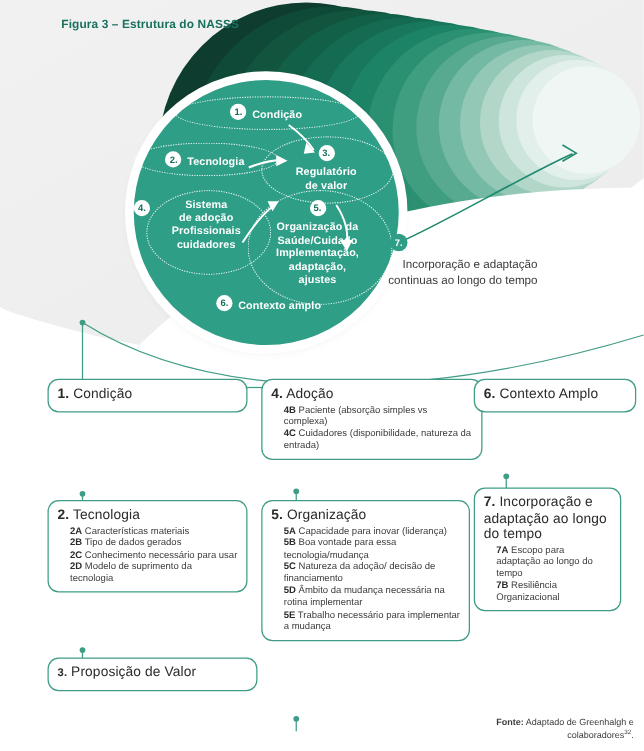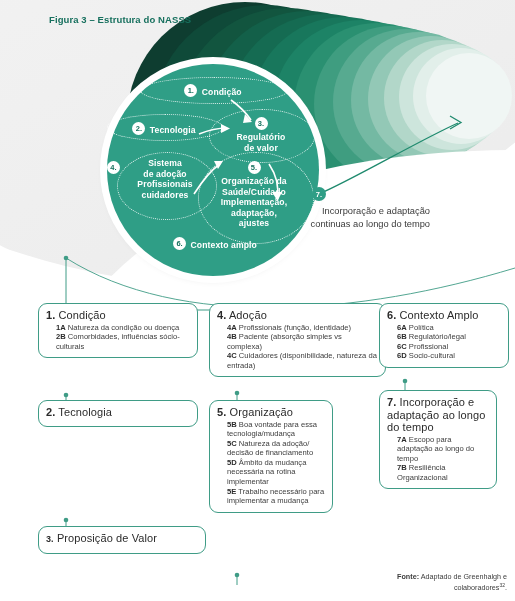--- a/index.html
+++ b/index.html
@@ -239,76 +239,72 @@
   </div>
 
   <div class="seven-dot">7.</div>
   <div class="seven-text">Incorporação e adaptação continuas ao longo do tempo</div>
 
   <div class="box" style="left:38px;top:303px;width:160px;">
     <h3>
       <span class="n">1.</span>
       <span>Condição</span>
     </h3>
-    <ul>
-      <li><b>1A</b> <span>Natureza da condição ou doença</span></li>
-      <li><b>2B</b> <span>Comorbidades, influências sócio-culturais</span></li>
-    </ul>
   </div>
 
   <div class="box" style="left:38px;top:400px;width:160px;">
     <h3>
       <span class="n">2.</span>
       <span>Tecnologia</span>
     </h3>
+    <ul>
+      <li><b>2A</b> <span>Características materiais</span></li>
+      <li><b>2B</b> <span>Tipo de dados gerados</span></li>
+      <li><b>2C</b> <span>Conhecimento necessário para usar</span></li>
+      <li><b>2D</b> <span>Modelo de suprimento da tecnologia</span></li>
+    </ul>
   </div>
 
   <div class="box" style="left:38px;top:526px;width:168px;">
     <h3>
       <span class="n" style="font-size:9px">3.</span>
       <span>Proposição de Valor</span>
     </h3>
   </div>
 
   <div class="box" style="left:209px;top:303px;width:177px;">
     <h3>
       <span class="n">4.</span>
       <span>Adoção</span>
     </h3>
     <ul>
-      <li><b>4A</b> <span>Profissionais (função, identidade)</span></li>
       <li><b>4B</b> <span>Paciente (absorção simples vs complexa)</span></li>
       <li><b>4C</b> <span>Cuidadores (disponibilidade, natureza da entrada)</span></li>
     </ul>
   </div>
 
-  <div class="box" style="left:209px;top:400px;width:124px;">
+  <div class="box" style="left:209px;top:400px;width:167px;">
     <h3>
       <span class="n">5.</span>
       <span>Organização</span>
     </h3>
     <ul>
+      <li><b>5A</b> <span>Capacidade para inovar (liderança)</span></li>
       <li><b>5B</b> <span>Boa vontade para essa tecnologia/mudança</span></li>
       <li><b>5C</b> <span>Natureza da adoção/ decisão de financiamento</span></li>
       <li><b>5D</b> <span>Âmbito da mudança necessária na rotina implementar</span></li>
       <li><b>5E</b> <span>Trabalho necessário para implementar a mudança</span></li>
     </ul>
   </div>
 
   <div class="box" style="left:379px;top:303px;width:130px;">
     <h3>
       <span class="n">6.</span>
       <span>Contexto Amplo</span>
     </h3>
-    <ul>
-      <li><b>6A</b> <span>Política</span></li>
-      <li><b>6B</b> <span>Regulatório/legal</span></li>
-      <li><b>6C</b> <span>Profissional</span></li>
-      <li><b>6D</b> <span>Socio-cultural</span></li>
-    </ul>
   </div>
 
   <div class="box b7" style="left:379px;top:390px;width:118px;">
     <h3>
       <span class="n">7.</span>
       <span>Incorporação e adaptação  ao longo do tempo</span>
     </h3>
     <ul>
       <li><b>7A</b> <span>Escopo para adaptação ao longo do tempo</span></li>
       <li><b>7B</b> <span>Resiliência Organizacional</span></li>

